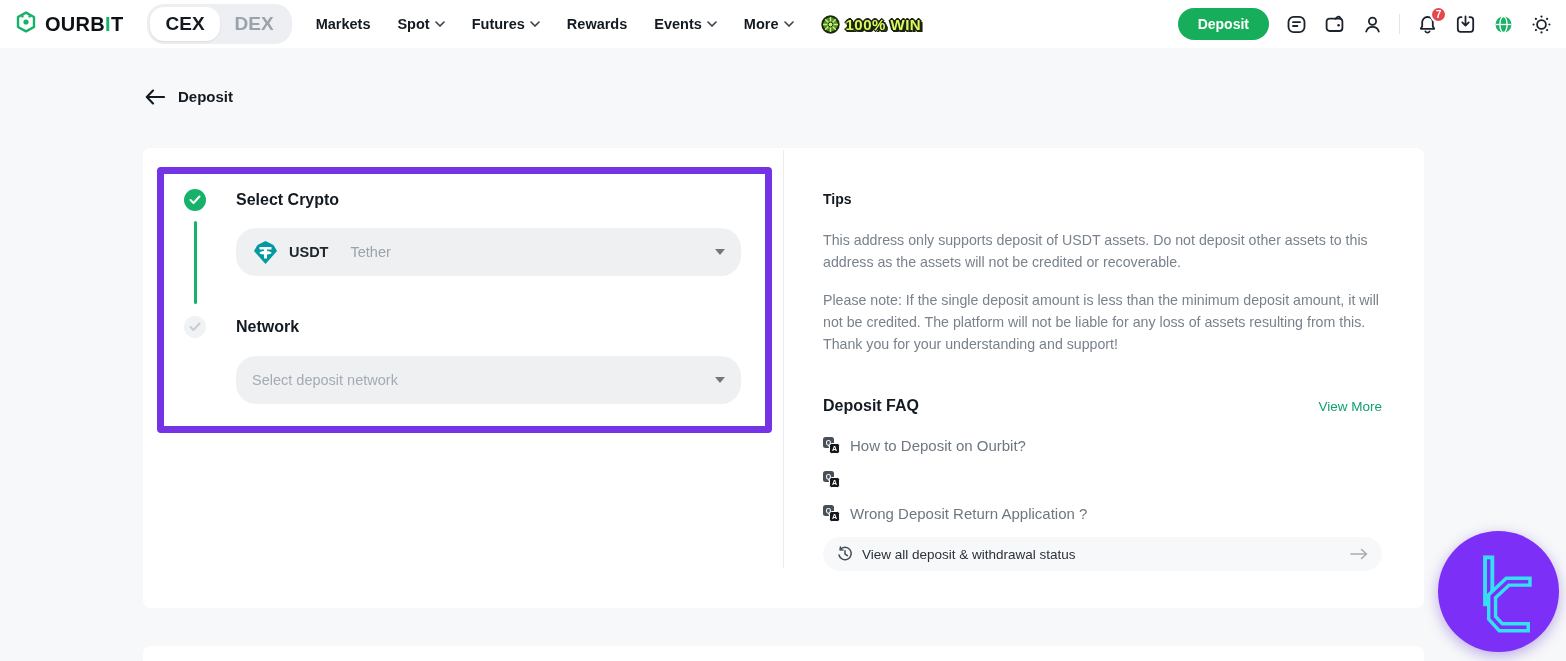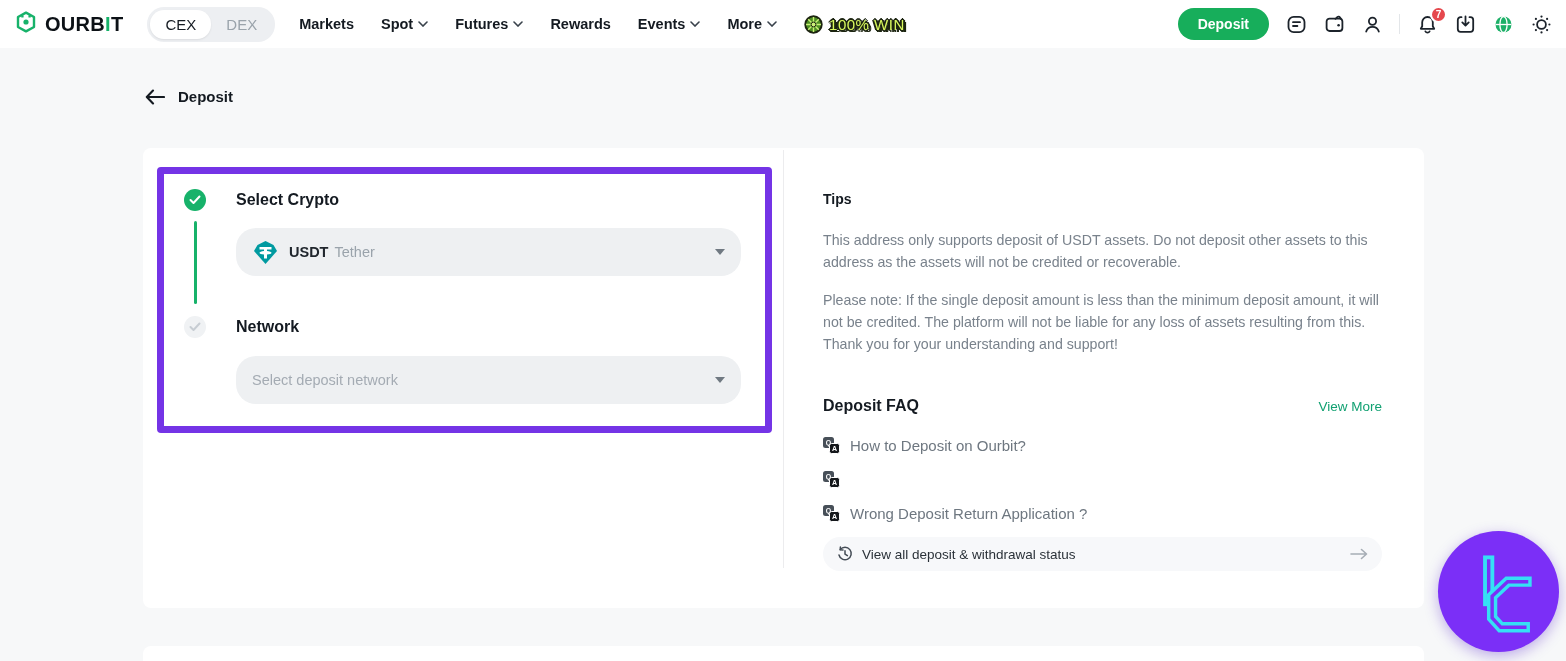--- a/index.html
+++ b/index.html
@@ -16,29 +16,29 @@
     background:#ffffff; display:flex; align-items:center; padding:0 14px;
   }
   .h-left { display:flex; align-items:center; gap:24px; }
   .logo { display:flex; align-items:center; gap:7px; cursor:pointer; }
   .logo-word { font-size:20px; font-weight:800; letter-spacing:.3px; color:#0c1116; }
   .logo-word .accent { color:#17b26a; }
   .toggle {
     display:flex; align-items:center; background:#edeff2; border-radius:17px; padding:3px;
   }
   .toggle .opt {
-    font-size:15px; font-weight:400; padding:6px 15px; border-radius:14px; color:#9aa3ab; cursor:pointer;
+    font-size:19px; font-weight:700; padding:6px 15px; border-radius:14px; color:#9aa3ab; cursor:pointer;
   }
   .toggle .opt.active { background:#ffffff; color:#141a21; box-shadow:0 1px 2px rgba(0,0,0,.08); }
   .nav { display:flex; align-items:center; gap:27px; }
   .nav-item { display:flex; align-items:center; gap:5px; font-size:14.5px; font-weight:600; color:#141a21; cursor:pointer; white-space:nowrap; }
   .chev { width:10px; height:6px; display:inline-block; }
   .promo { display:flex; align-items:center; gap:6px; cursor:pointer; }
   .promo-text {
-    font-size:15px; font-weight:400; letter-spacing:.5px; color:#d9f95e;
+    font-size:15px; font-weight:700; letter-spacing:.5px; color:#d9f95e;
     text-shadow:-2px 0 #1c2410, 2px 0 #1c2410, 0 -2px #1c2410, 0 2px #1c2410,
                 -1px -1px #1c2410, 1px -1px #1c2410, -1px 1px #1c2410, 2px 2px #1c2410, 3px 2px #1c2410;
   }
   .h-right { margin-left:auto; display:flex; align-items:center; gap:16px; }
   .search {
     width:130px; height:32px; background:#f1f2f4; border-radius:16px;
     display:flex; align-items:center; gap:7px; padding:0 12px;
   }
   .search input {
     border:none; outline:none; background:transparent; width:85px;
@@ -74,21 +74,21 @@
   }
   .check-green { left:184px; top:189px; background:#17b26a; }
   .check-gray  { left:184px; top:316px; background:#f0f2f4; }
   .step-title { position:absolute; font-size:16px; font-weight:700; color:#141a21; }
   .connector { position:absolute; left:194px; top:221px; width:3px; height:83px; background:#17b26a; border-radius:2px; }
   .dropdown {
     position:absolute; left:236px; width:505px; height:48px; background:#eef0f2;
     border-radius:20px; display:flex; align-items:center; padding:0 16px; cursor:pointer;
   }
   .dd-symbol { font-size:14.5px; font-weight:700; color:#20262d; margin-left:10px; }
-  .dd-name { font-size:14.5px; color:#9aa3ab; margin-left:6px; }
+  .dd-name { font-size:14.5px; color:#9aa3ab; margin-left:22px; }
   .dd-placeholder { font-size:14.5px; color:#a4abb3; }
   .dd-caret {
     margin-left:auto; width:0; height:0;
     border-left:5px solid transparent; border-right:5px solid transparent; border-top:6px solid #707982;
   }
   .divider-v { position:absolute; left:783px; top:150px; width:1px; height:418px; background:#ececee; }
   .tips-title { position:absolute; left:823px; top:191px; font-size:14px; font-weight:700; }
   .tips-p { position:absolute; left:823px; width:560px; font-size:14.2px; line-height:22px; color:#79828c; }
   .faq-head { position:absolute; left:823px; top:397px; width:559px; display:flex; align-items:center; justify-content:space-between; }
   .faq-title { font-size:16px; font-weight:700; color:#141a21; }

